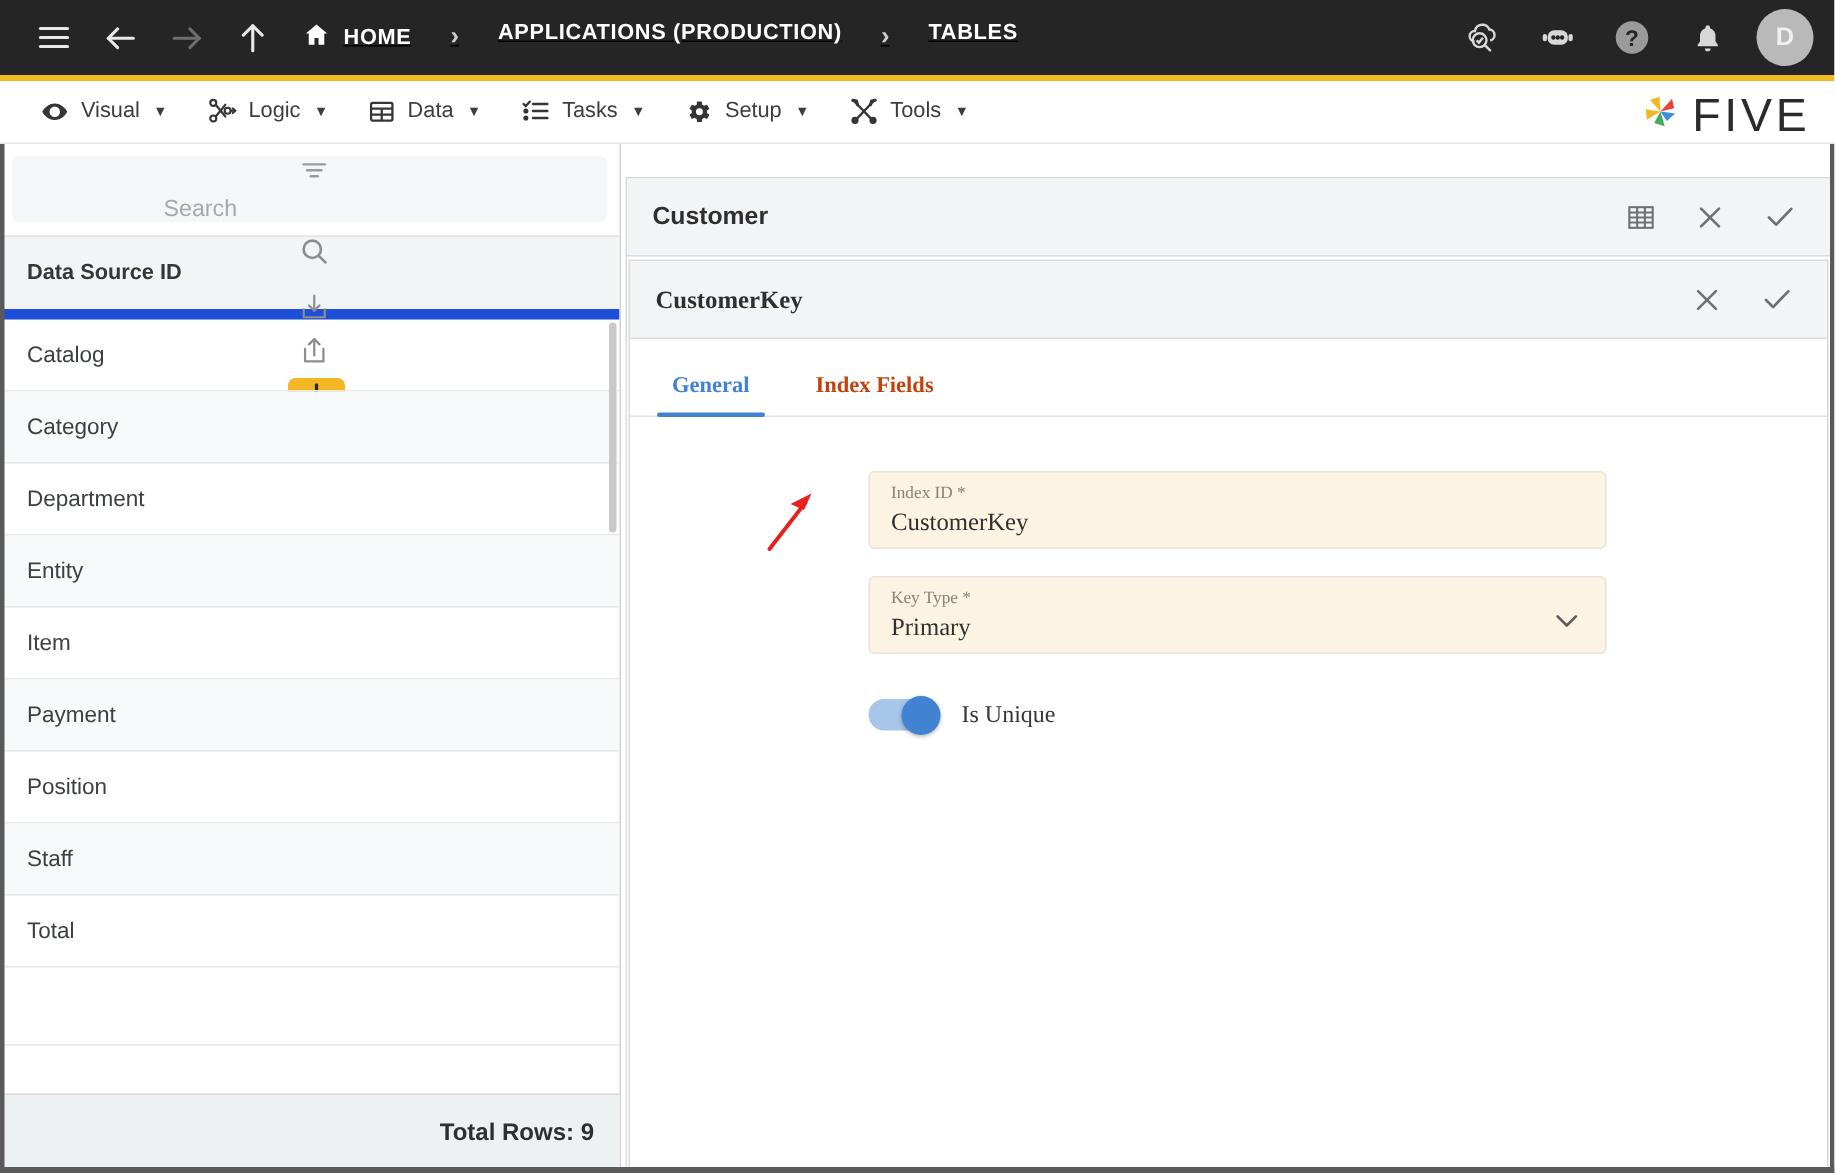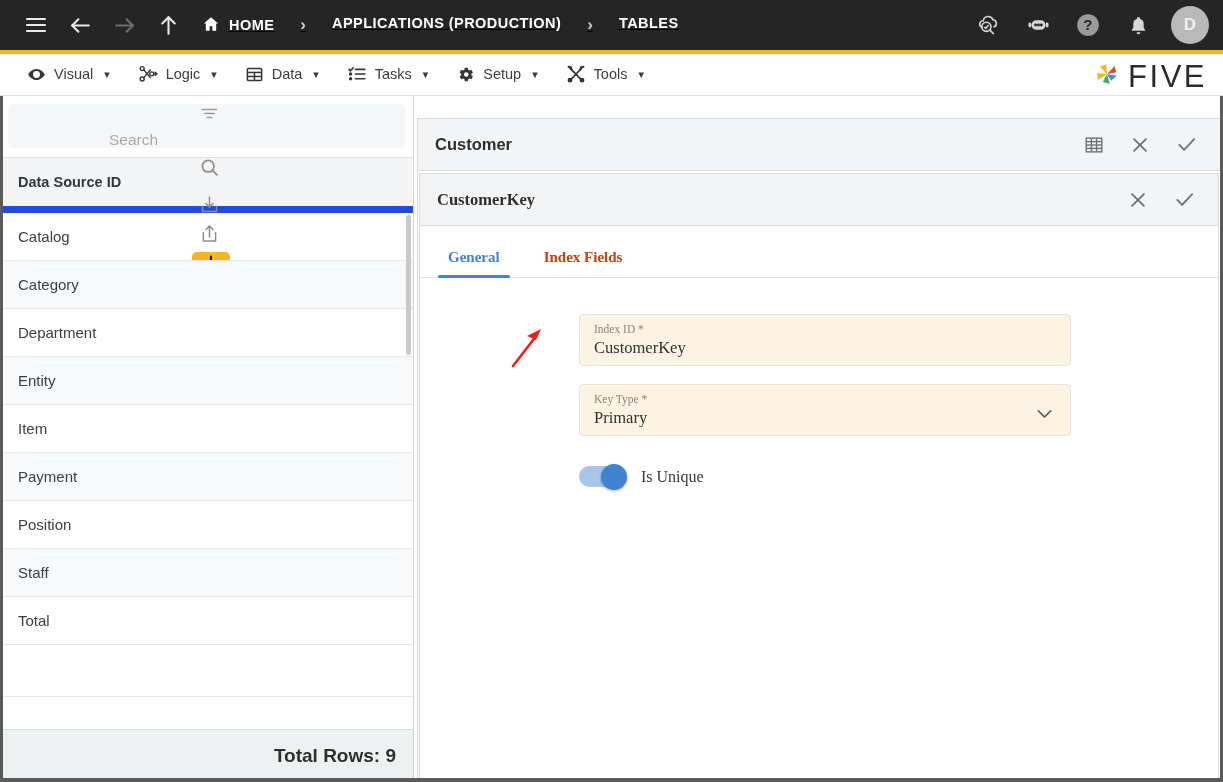--- a/index.html
+++ b/index.html
@@ -111,21 +111,21 @@
   .list-scroll { position:relative; height:523px; overflow:hidden; }
   .vscroll {
     position:absolute; right:2px; top:2px; width:5px; height:140px;
     background:#c9c9c9; border-radius:3px;
   }
   .grid-footer {
     position:absolute; left:0; bottom:0; width:413px; height:53px;
     background:#eef1f1; border-top:1px solid #dadada;
     display:flex; align-items:center; justify-content:flex-end; padding-right:17px;
   }
-  .total-rows { font-size:19px; font-weight:700; color:#2f2f2f; }
+  .total-rows { font-size:16px; font-weight:700; color:#2f2f2f; }
 
   
   .right-panel { position:absolute; left:415px; top:12px; width:808px; height:686px; background:#fff;margin-top:10px; }
   .card-outer {
     position:absolute; left:2px; top:0; width:804px; height:682px;
     border:1px solid #dadada; background:#fff;
   }
   .bar-customer {
     height:52px; background:#f3f4f6; border-bottom:1px solid #dcdcdc;
     display:flex; align-items:center; padding:0 14px 0 17px;

